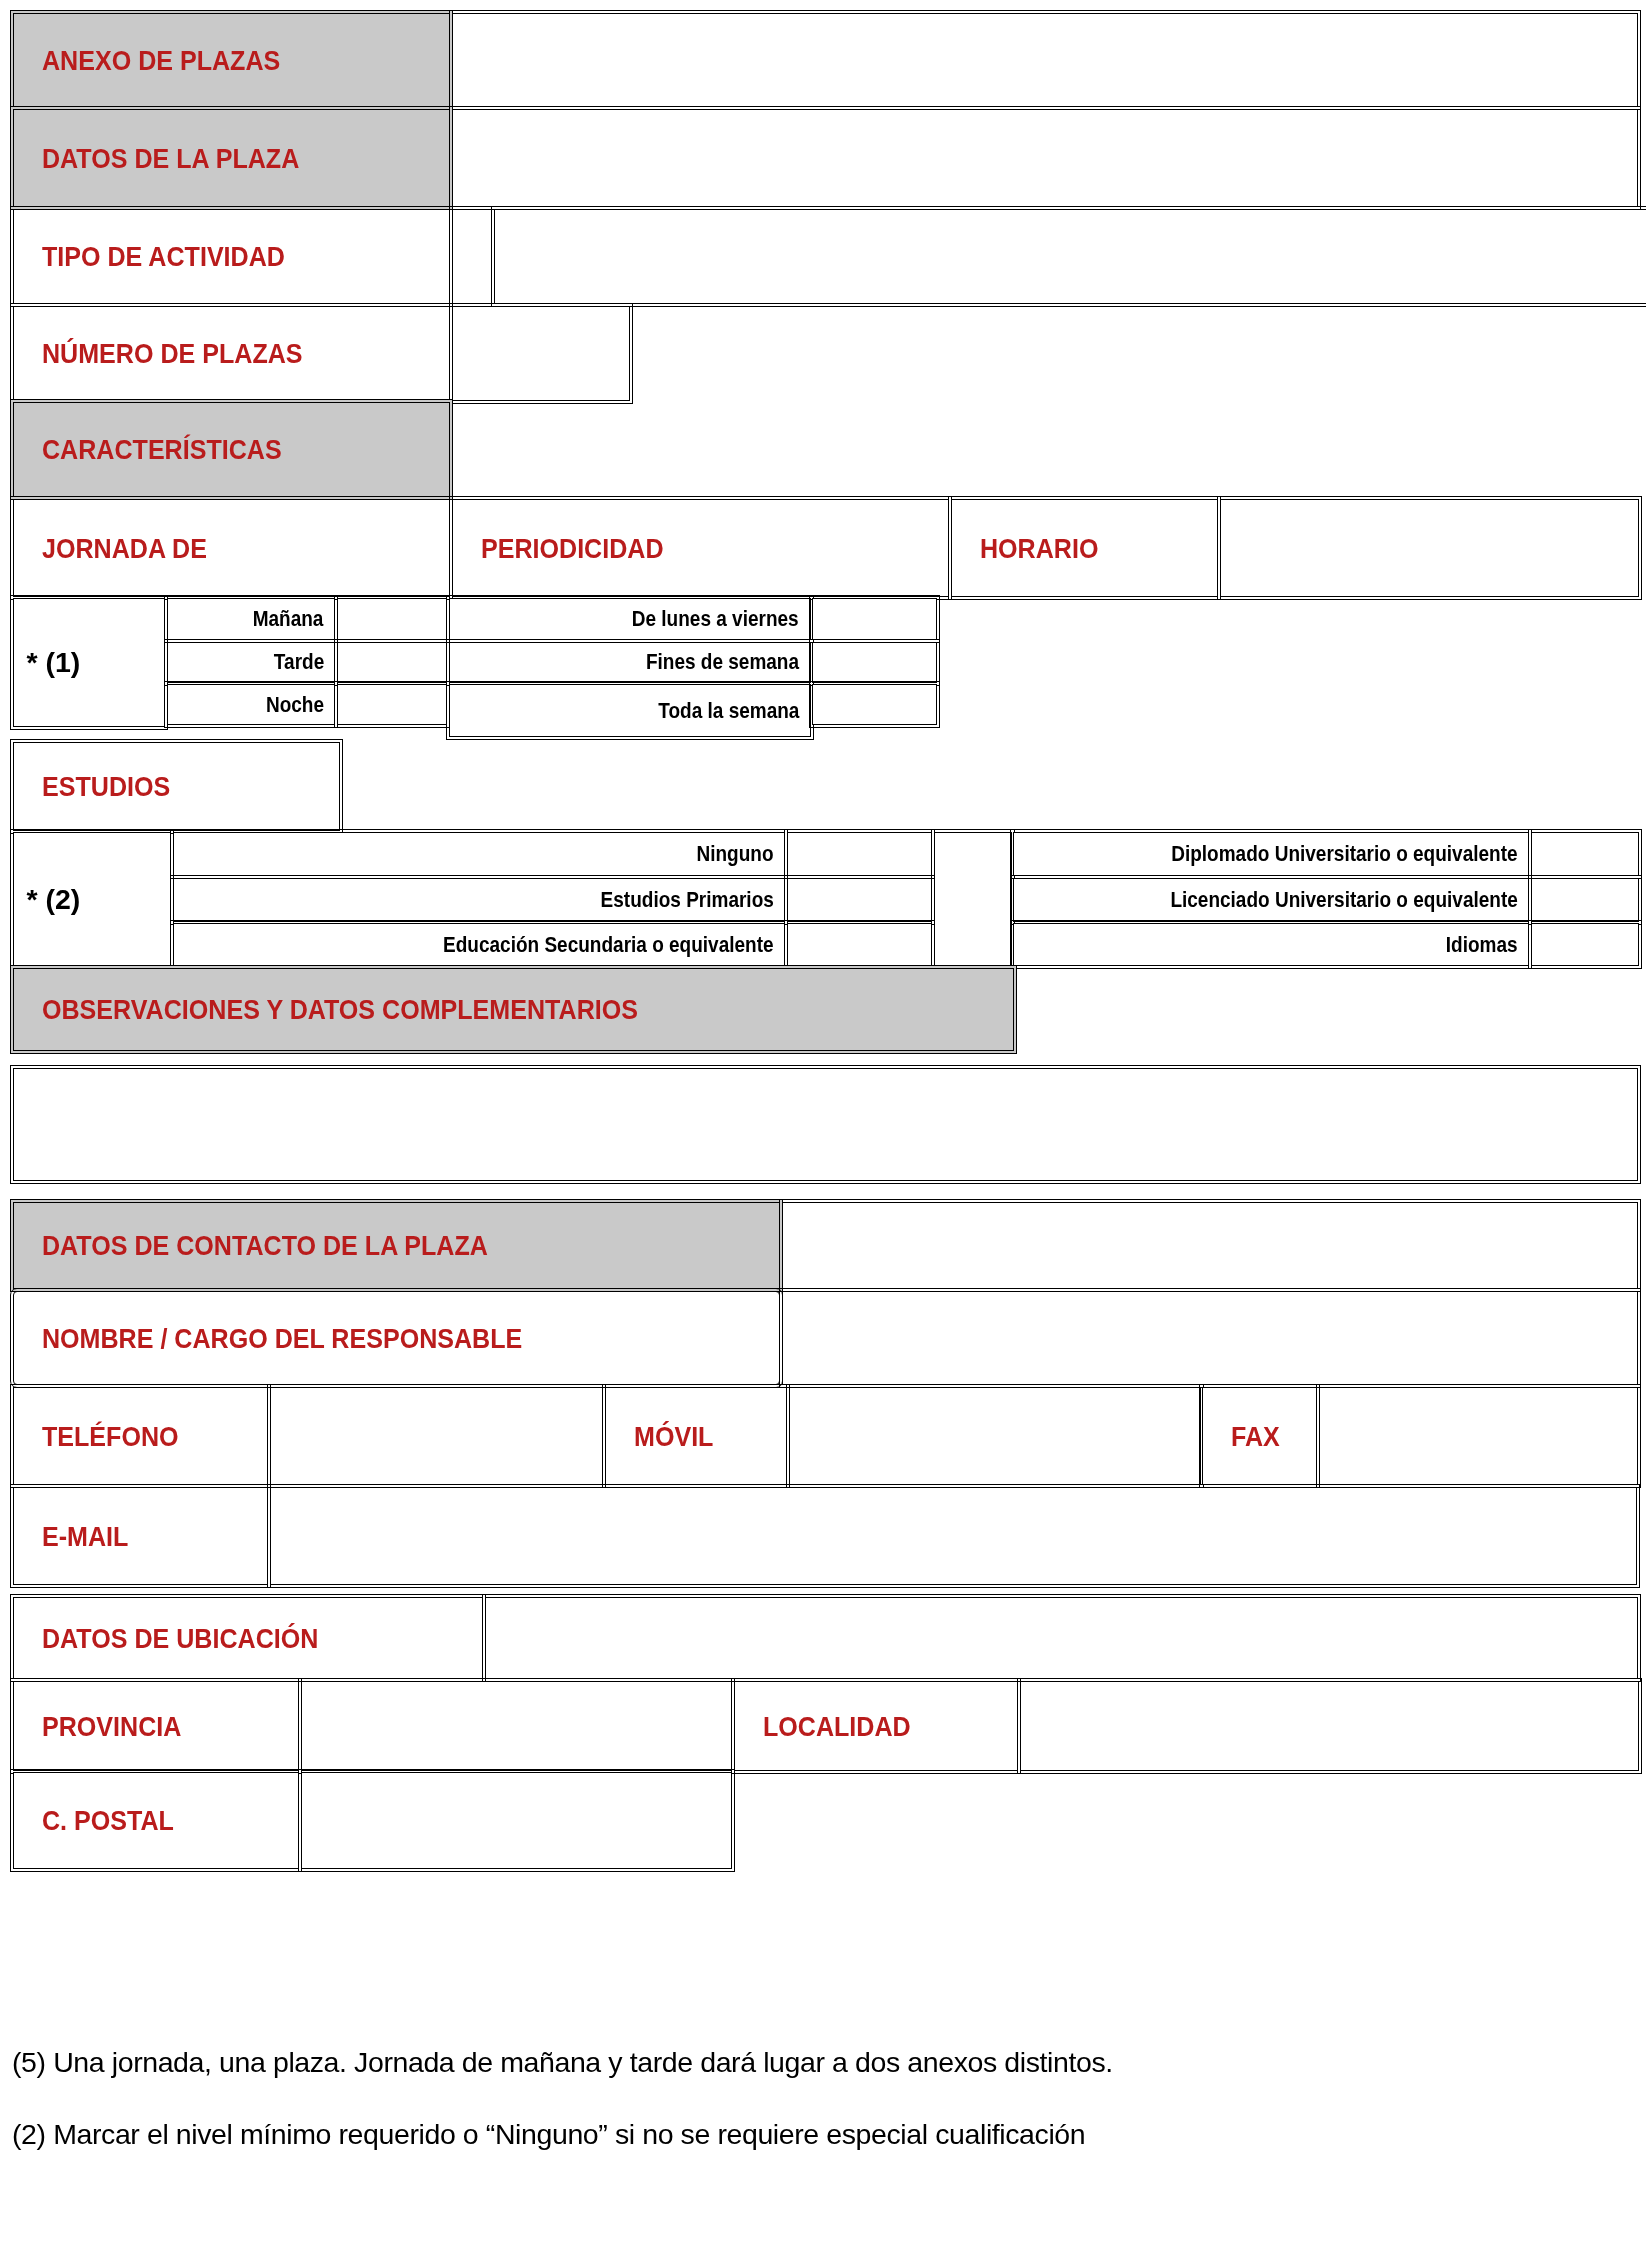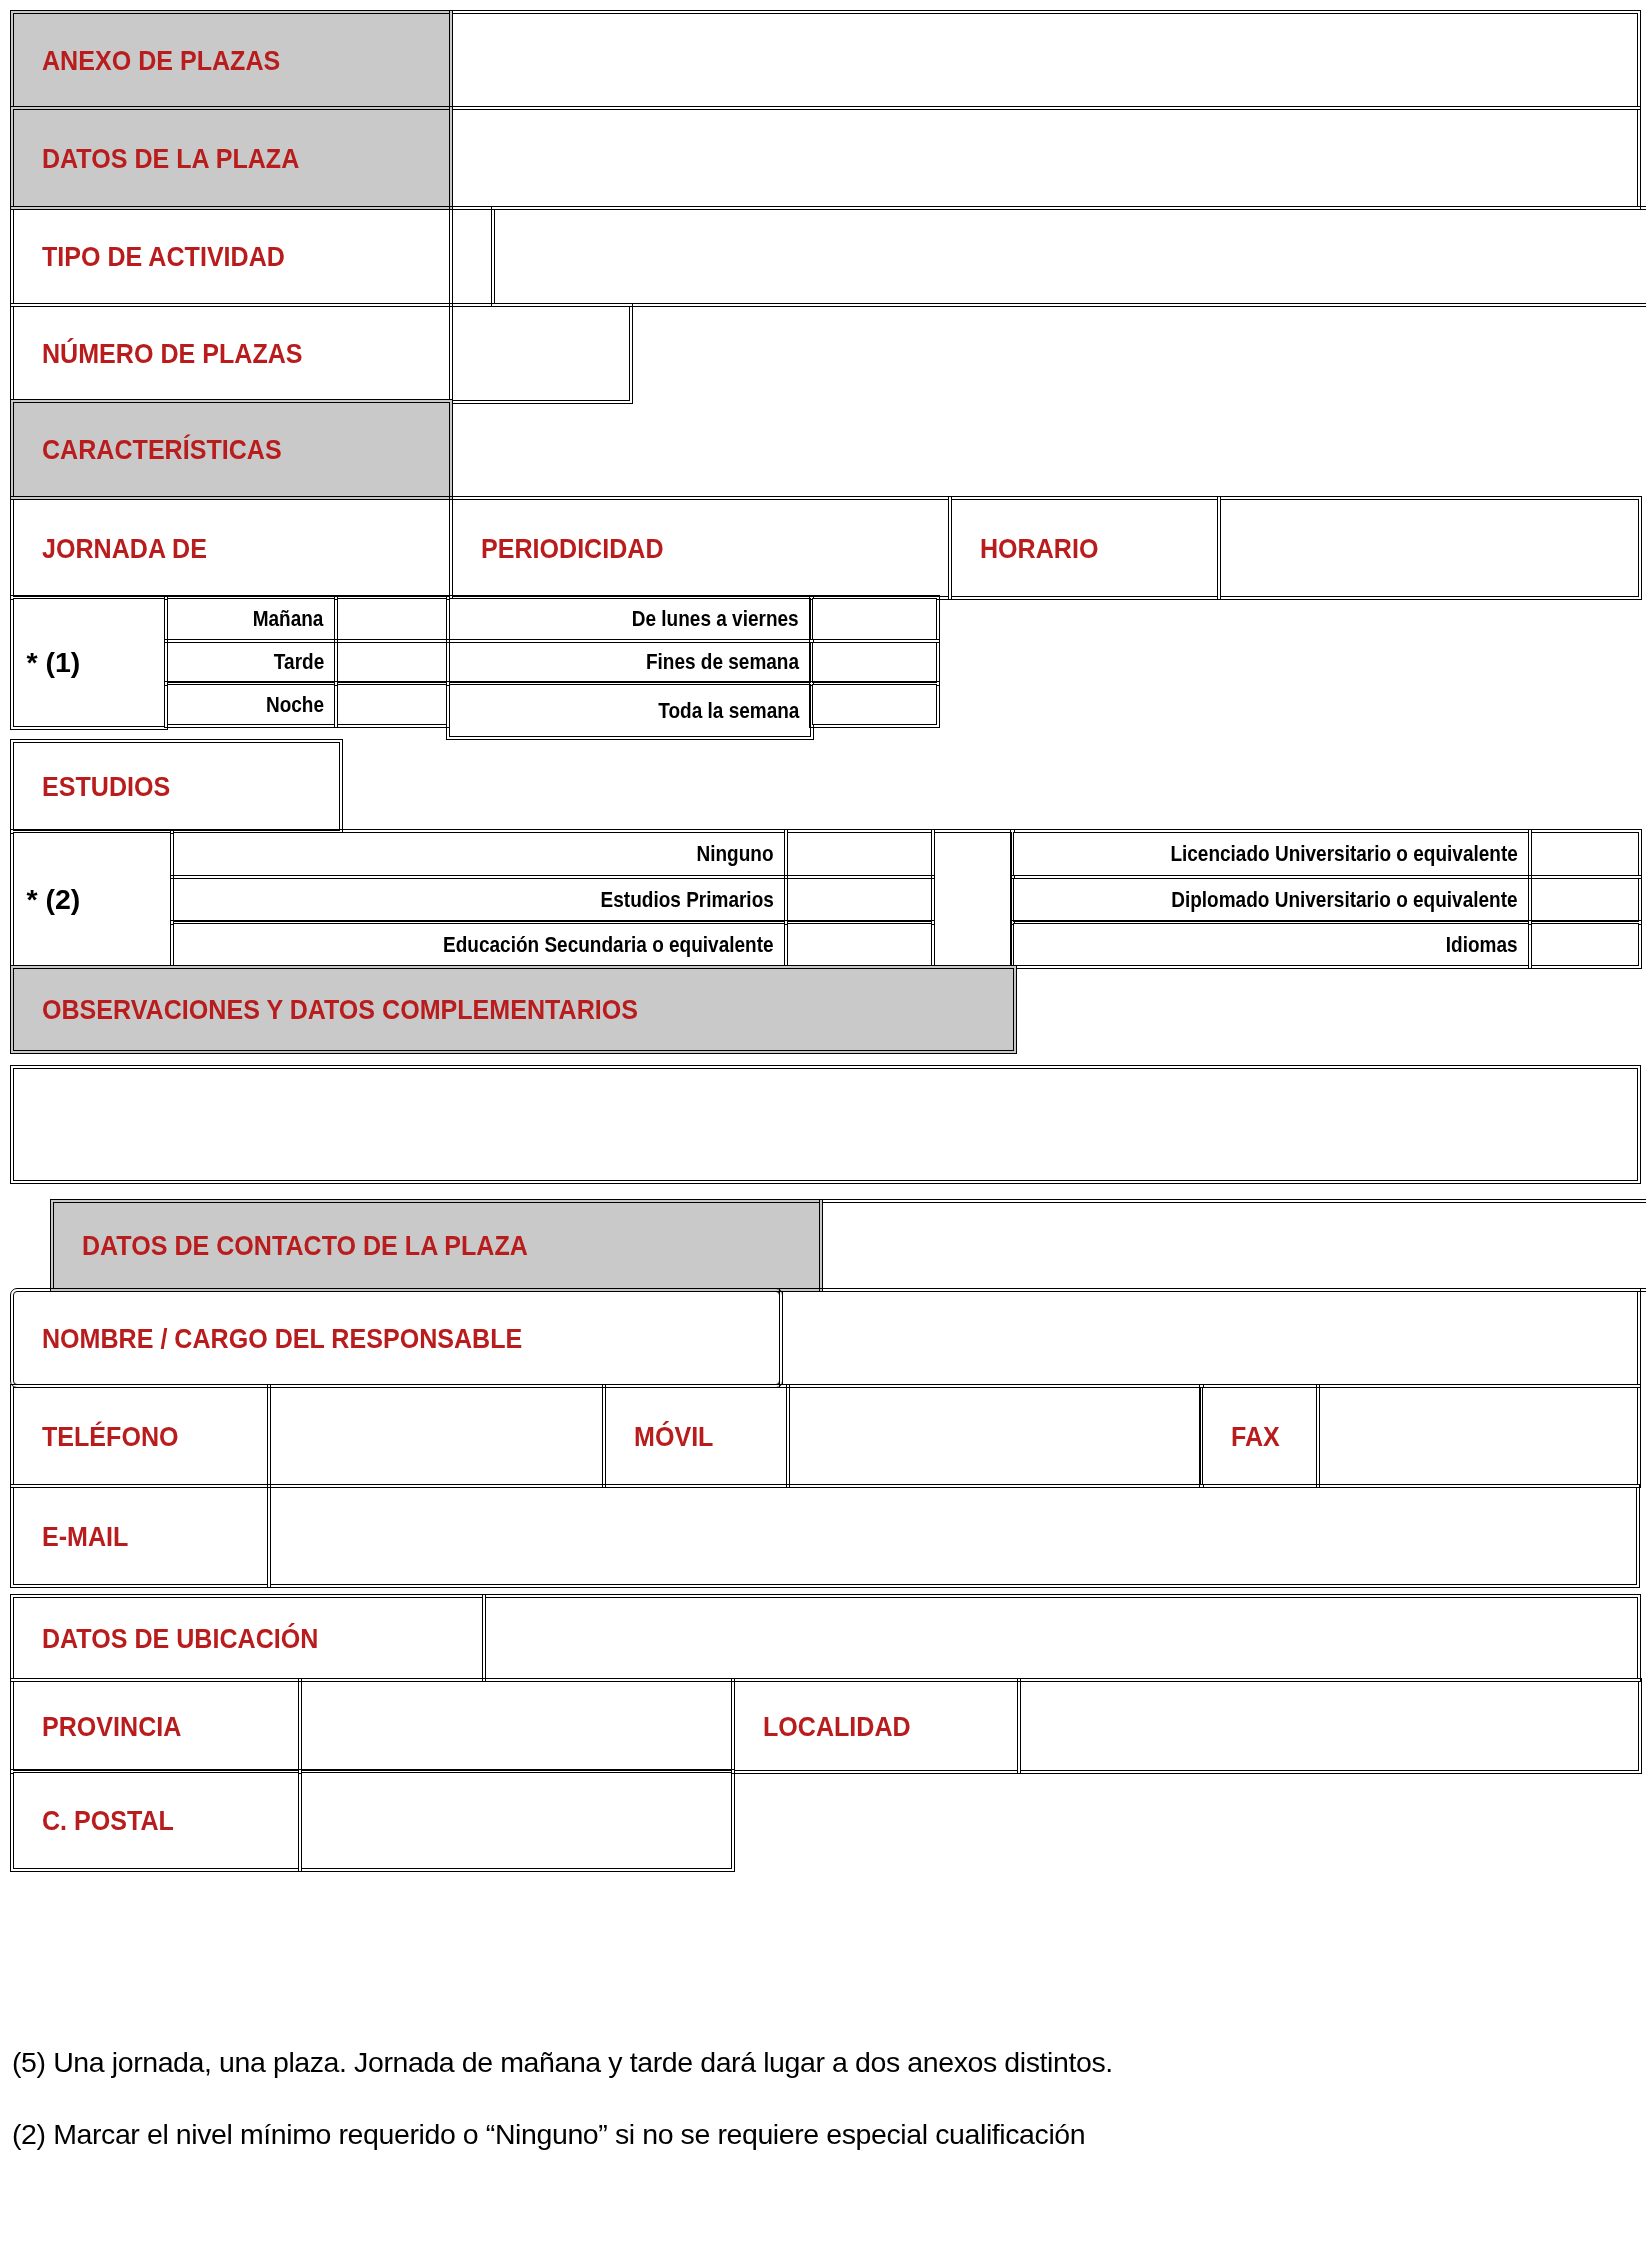--- a/index.html
+++ b/index.html
@@ -178,27 +178,27 @@
         <div class="cell sm" style="width:618px;height:49px;">
           <span class="ct">Educación Secundaria o equivalente</span>
         </div>
         <div class="cell" style="width:151px;height:49px;"></div>
       </div>
     </div>
     <div class="cell" style="width:84px;height:141px;"></div>
     <div class="stack">
       <div class="sub">
         <div class="cell sm" style="width:522px;height:50px;">
+          <span class="ct">Diplomado Universitario o equivalente</span>
+        </div>
+        <div class="cell" style="width:114px;height:50px;"></div>
+      </div>
+      <div class="sub">
+        <div class="cell sm" style="width:522px;height:50px;">
           <span class="ct">Licenciado Universitario o equivalente</span>
-        </div>
-        <div class="cell" style="width:114px;height:50px;"></div>
-      </div>
-      <div class="sub">
-        <div class="cell sm" style="width:522px;height:50px;">
-          <span class="ct">Diplomado Universitario o equivalente</span>
         </div>
         <div class="cell" style="width:114px;height:50px;"></div>
       </div>
       <div class="sub">
         <div class="cell sm" style="width:522px;height:49px;">
           <span class="ct">Idiomas</span>
         </div>
         <div class="cell" style="width:114px;height:49px;"></div>
       </div>
     </div>
@@ -208,21 +208,21 @@
     <div class="cell gray lab" style="width:1007px;height:89px;">
       <span class="ct">OBSERVACIONES Y DATOS COMPLEMENTARIOS</span>
     </div>
   </div>
 
   <div class="row" style="top:1065px;left:10.4px;">
     <div class="cell" style="width:1631px;height:119px;"></div>
   </div>
 
   <div class="row" style="top:1199px;left:10.4px;">
-    <div class="cell gray lab" style="width:773px;height:93px;margin-left:40px;">
+    <div class="cell gray lab" style="width:773px;height:93px;">
       <span class="ct">DATOS DE CONTACTO DE LA PLAZA</span>
     </div>
     <div class="cell" style="width:862px;height:93px;"></div>
   </div>
 
   <div class="row" style="top:1288px;left:10.4px;">
     <div class="cell lab" style="width:773px;height:100px;border-radius:7px;">
       <span class="ct">NOMBRE / CARGO DEL RESPONSABLE</span>
     </div>
     <div class="cell" style="width:862px;height:100px;"></div>

